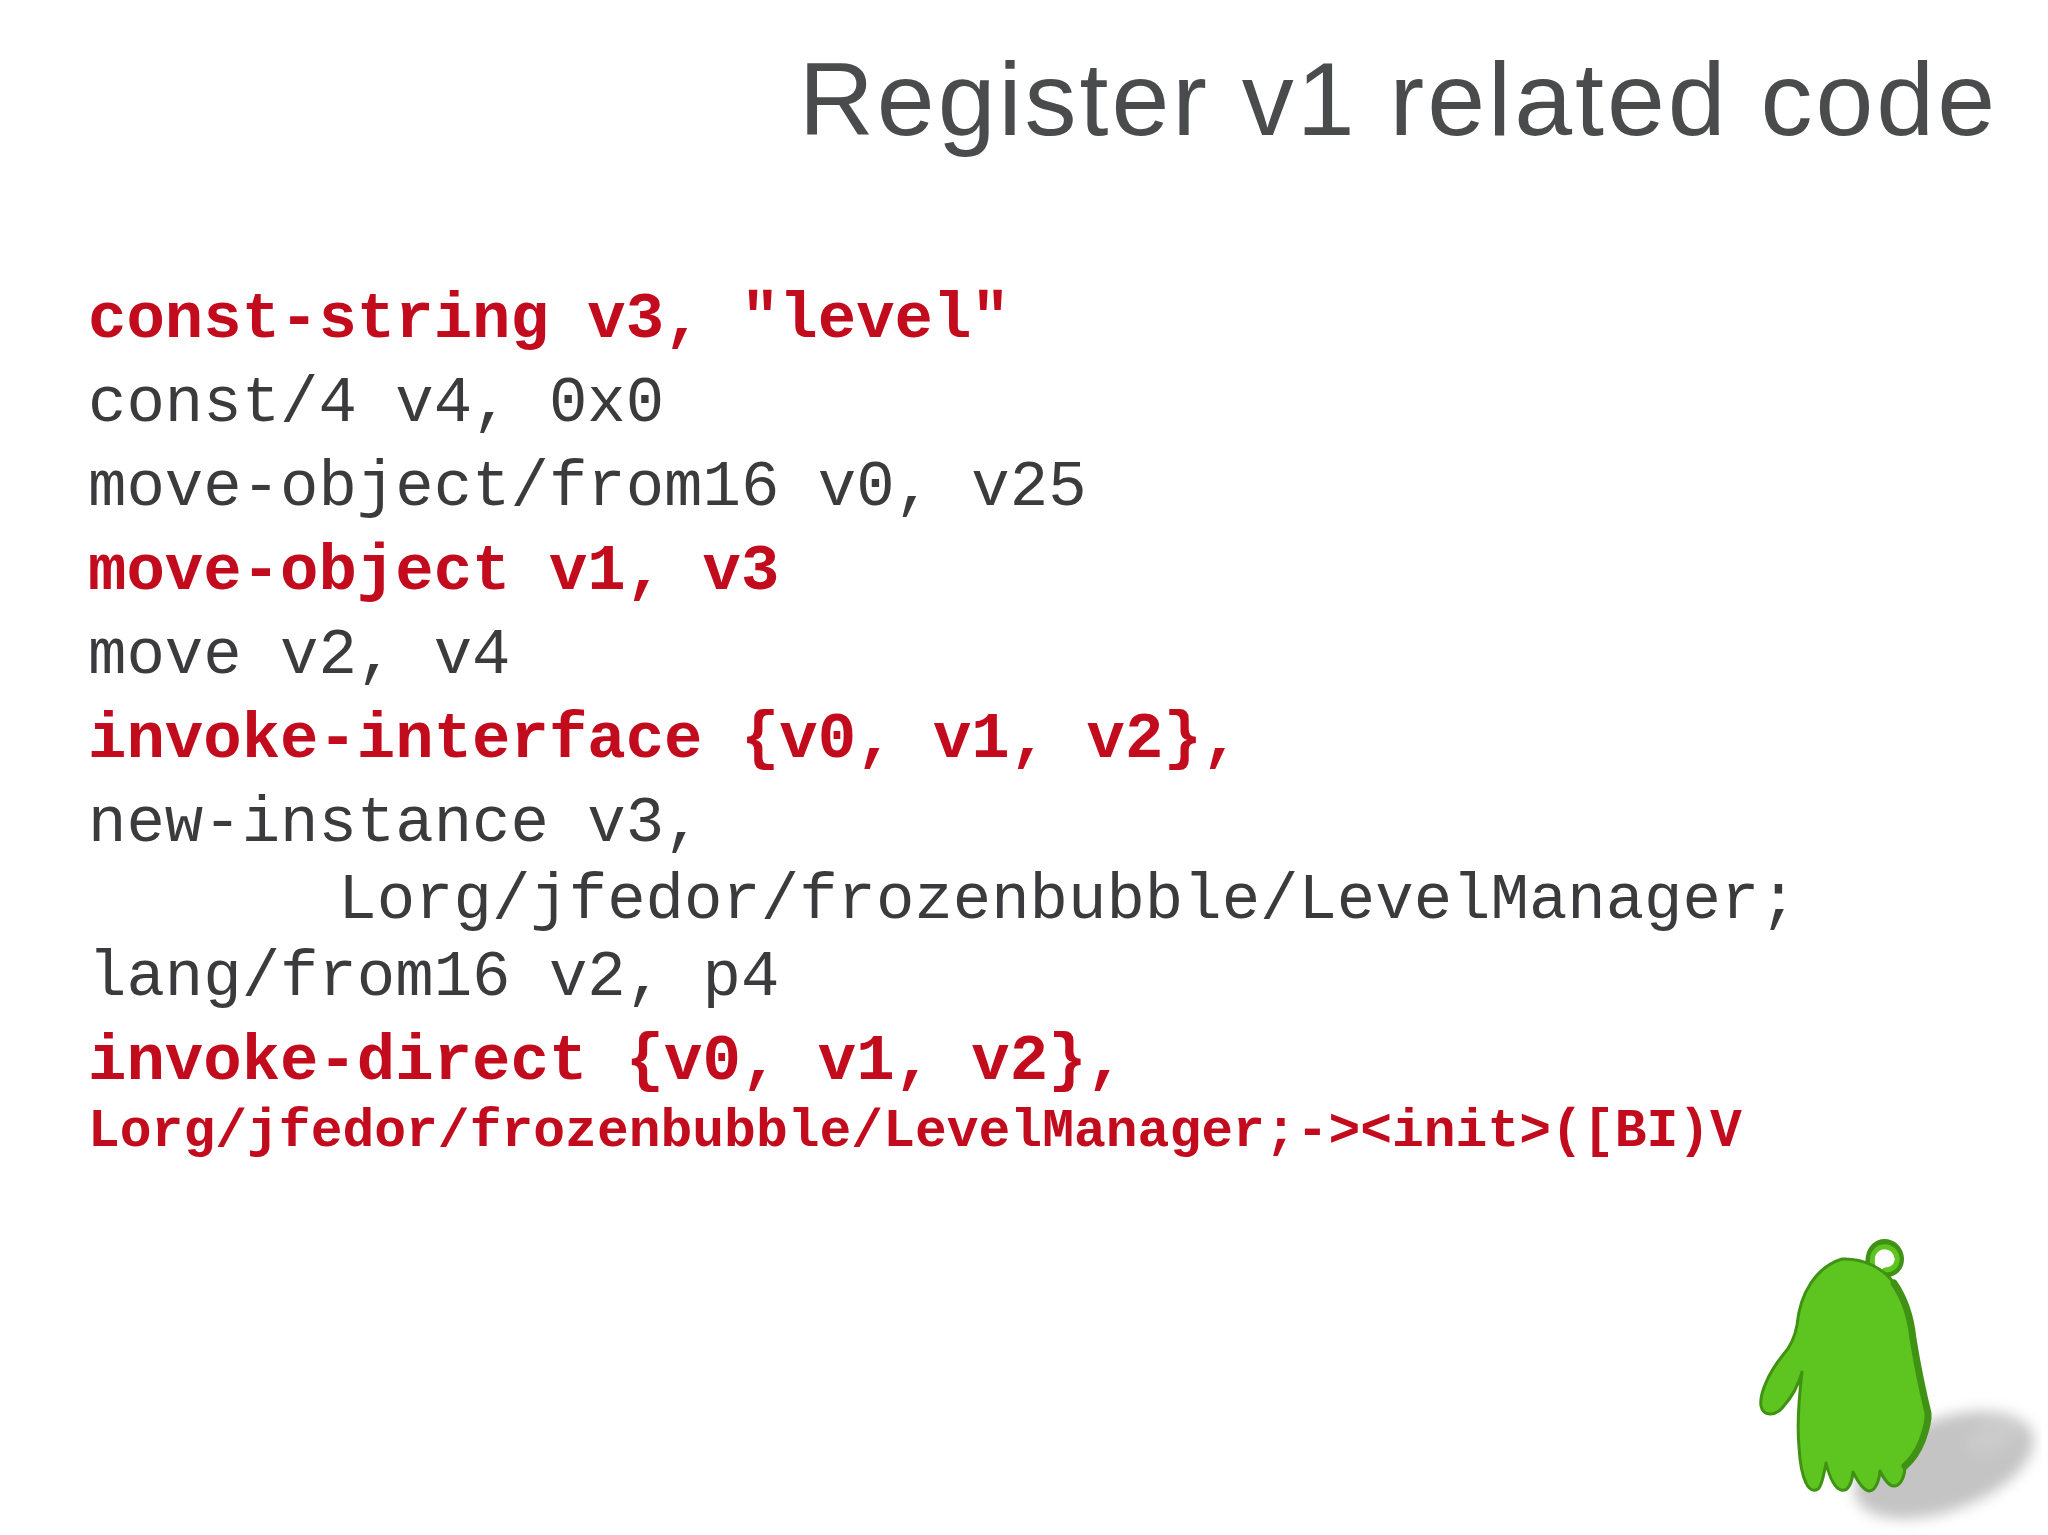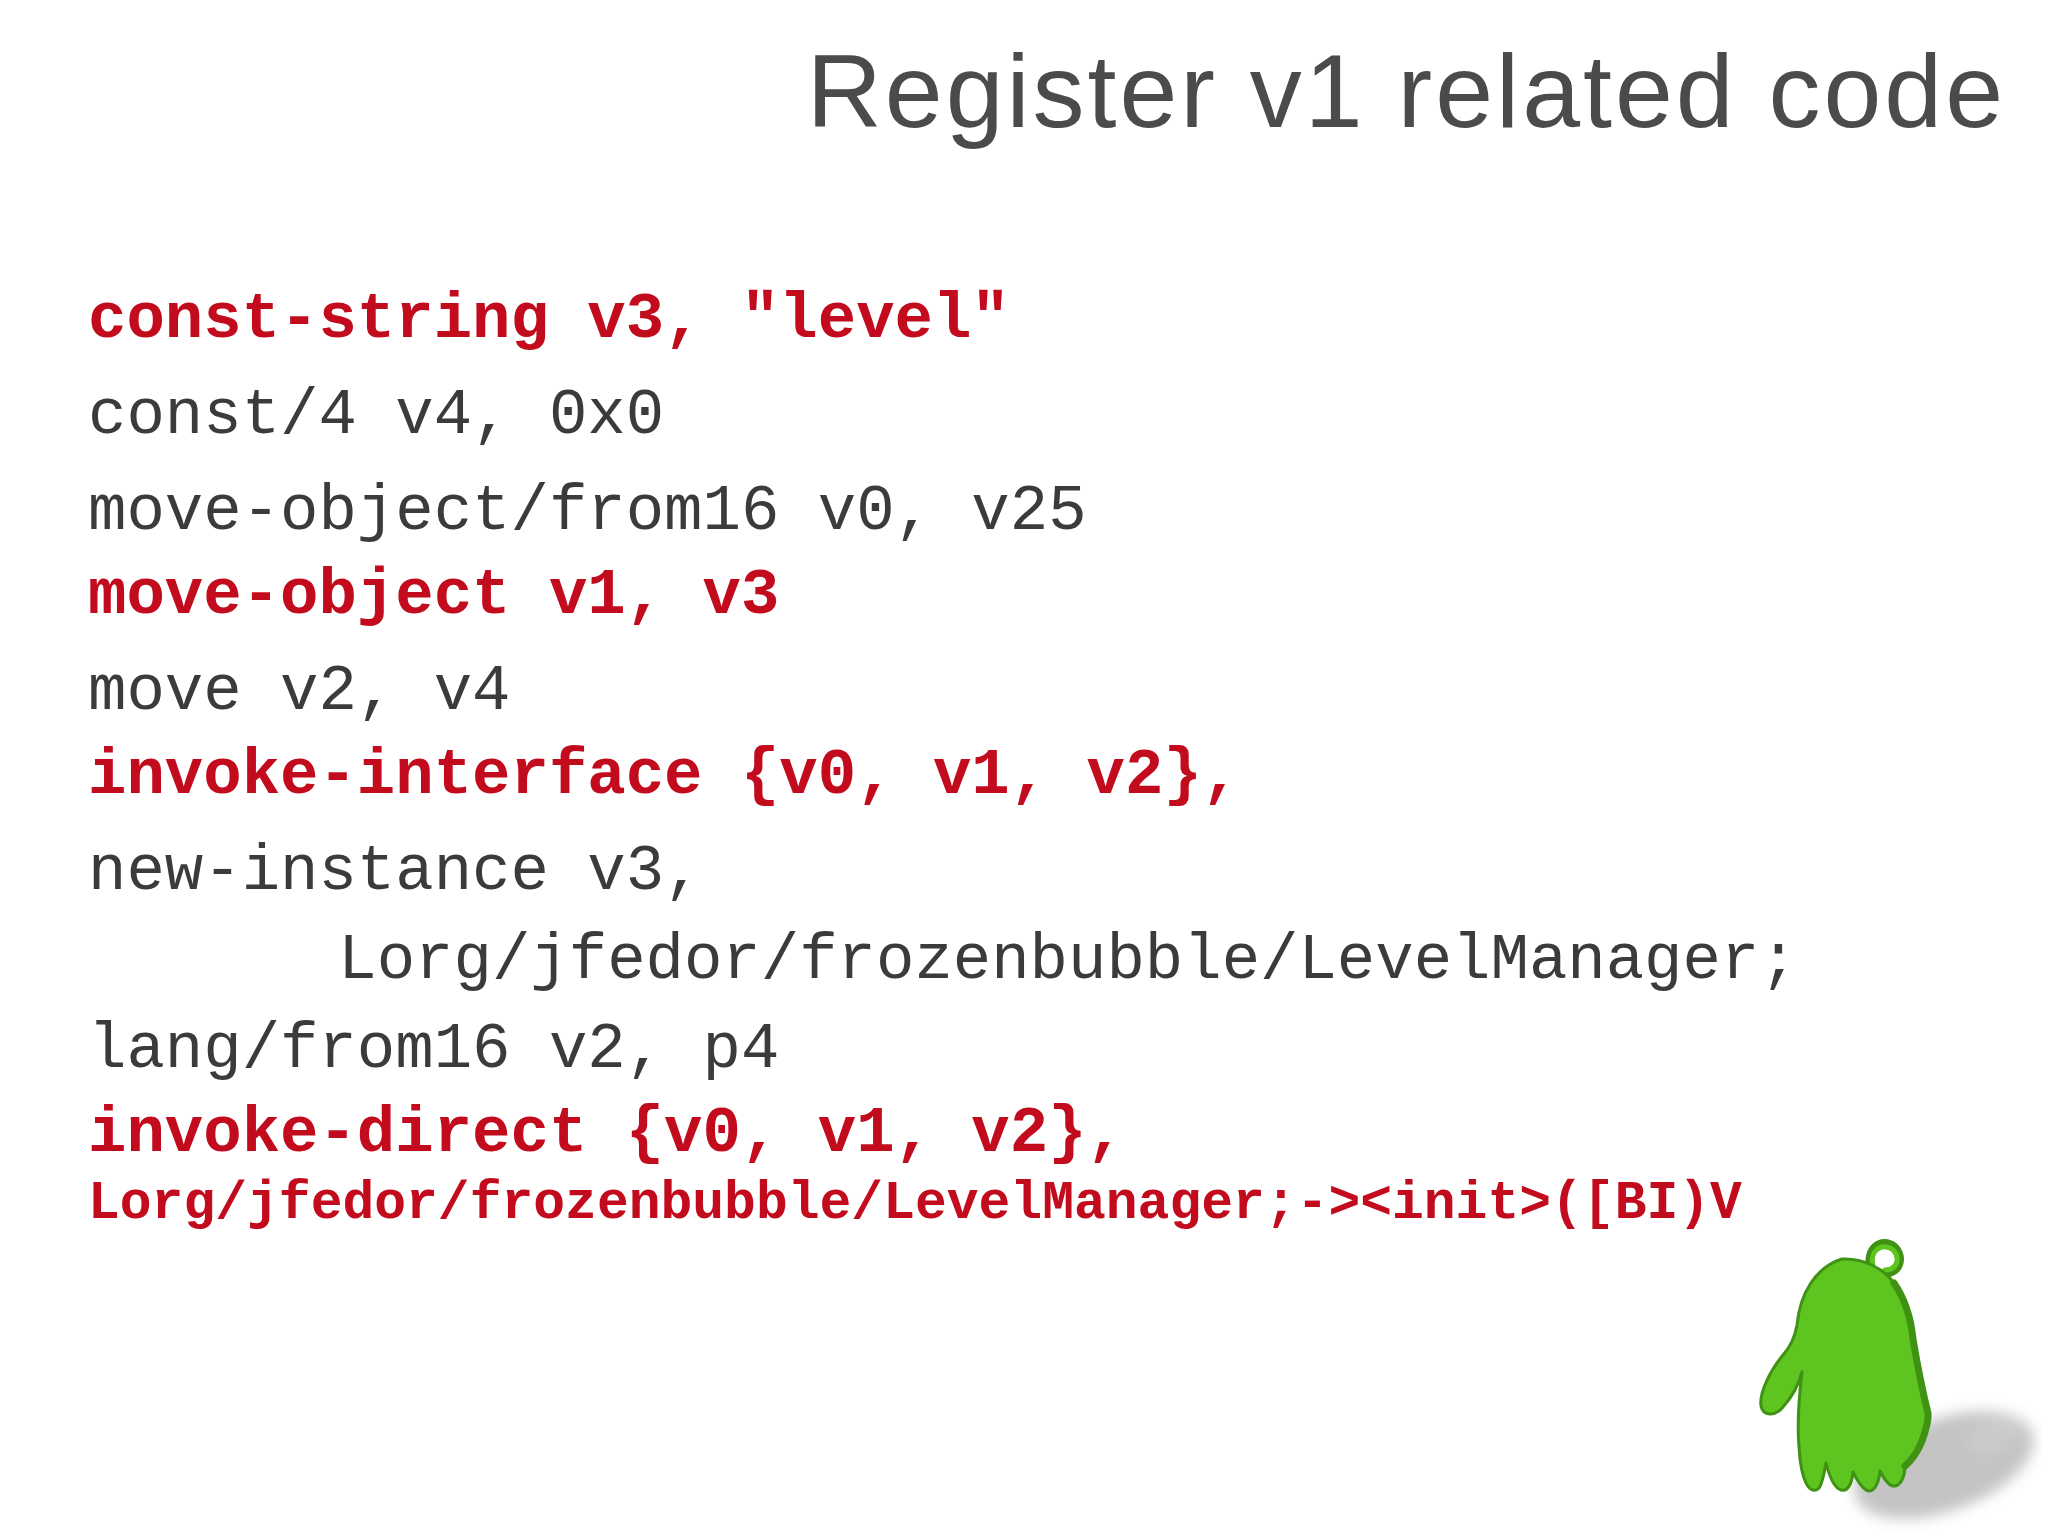--- a/index.html
+++ b/index.html
@@ -16,21 +16,21 @@
   }
   .slide {
     position: absolute;
     inset: 0;
     background: #ffffff;
   }
   .title {
     position: absolute;
     top: 24px;
     right: 34px;
-    margin: 8px;
+    margin: 16px;
     font-family: "Liberation Sans", sans-serif;
     font-weight: 300;
     font-size: 104px;
     letter-spacing: 3px;
     color: var(--title-gray, #4a4b4d);
     white-space: nowrap;
   }
   .code {
     position: absolute;
     left: 88px;
@@ -55,21 +55,20 @@
     line-height: 70px;
     text-align: center;
   }
   .ln.red {
     color: var(--red, #c30b1e);
     font-weight: bold;
   }
   .ln.gray {
     color: var(--code-gray, #3b3b3d);
     font-weight: normal;
-    margin-top: 12px;
   }
   .glove {
     position: absolute;
     left: 1742px;
     top: 1225px;
     width: 300px;
     height: 310px;
   }
 </style>
 </head>

